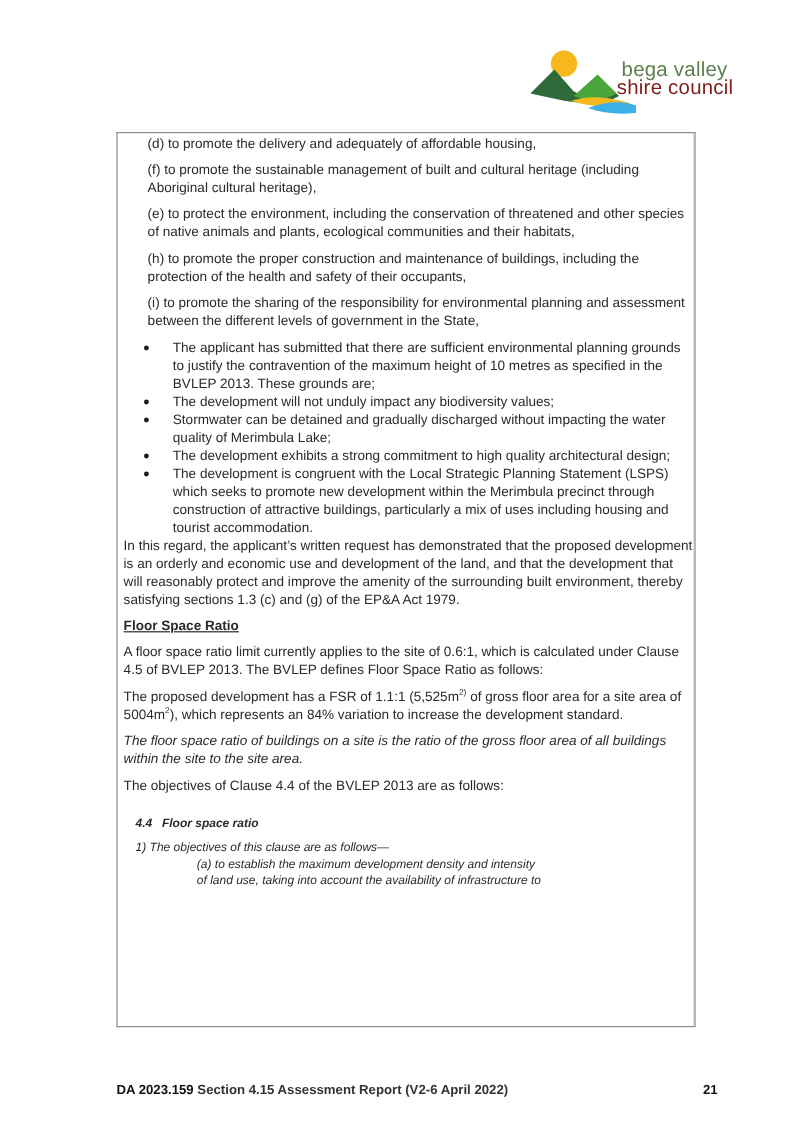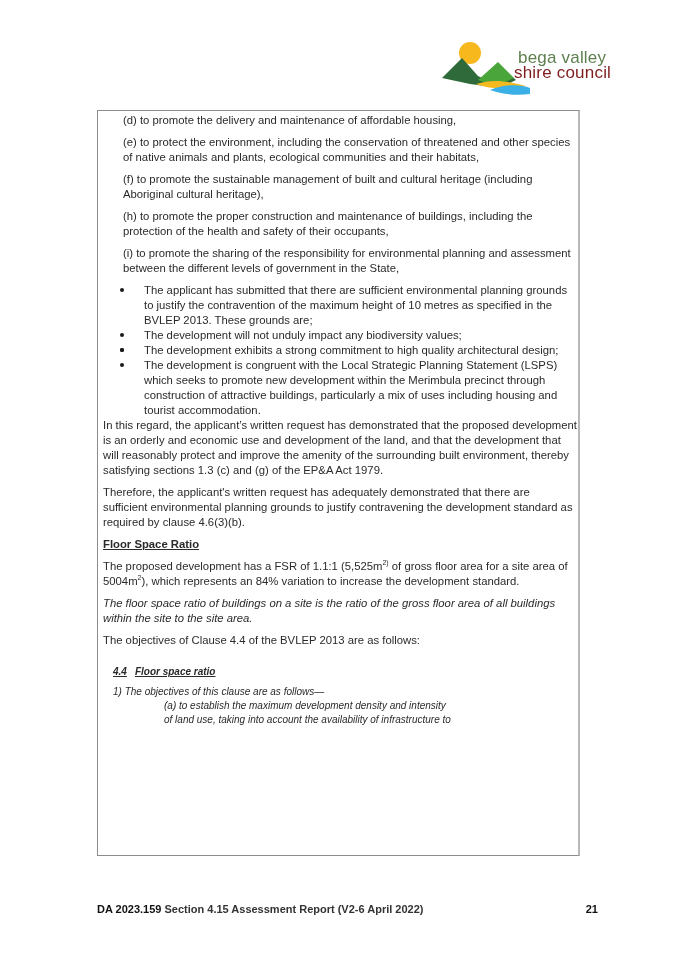--- a/index.html
+++ b/index.html
@@ -23,21 +23,21 @@
   .obj { margin: 0 0 7px 20px; }
   .obj:first-child { margin-top: 1px; }
   ul.bullets { list-style: none; padding: 0; margin: 1px 0 0 0; }
   ul.bullets li { position: relative; padding-left: 41px; margin: 0; }
   ul.bullets li .dot {
     position: absolute; left: 17px; top: 5px; width: 4px; height: 4px; border-radius: 50%; background: #1a1a1a;
   }
   p { margin: 0 0 7px 0; }
   .heading { font-weight: bold; text-decoration: underline; margin-bottom: 7px; }
   .italic { font-style: italic; }
-  .clause-title { font-style: italic; font-weight: bold; font-size: 10px; margin: 16px 0 6px 10px; text-decoration: underline; }
+  .clause-title { font-style: italic; font-weight: bold; font-size: 10px; margin: 16px 0 6px 10px; }
   .clause-title .num { margin-right: 8px; }
   .clause-line { font-style: italic; font-size: 10px; line-height: 14px; margin-left: 10px; }
   .clause-sub { font-style: italic; font-size: 10px; line-height: 14px; margin-left: 61px; }
   sup { font-size: 7px; line-height: 0; }
 
   .footer {
     position: absolute; left: 97px; top: 903px; width: 501px; font-size: 11px; font-weight: bold;
     color: #111;
   }
   .footer .ref { color: #111; }
@@ -55,38 +55,38 @@
     <path d="M36 48 C55 42 70 46 86 50 C70 53 52 54 36 48 Z" fill="#f3b91e"></path>
     <path d="M50 54 C65 48 80 48 90 52 L90 58 C75 60 62 58 50 54 Z" fill="#3ab0e6"></path>
   </svg>
   <span class="t1">bega valley</span>
   <span class="t2">shire council</span>
 </div>
 
 <div class="frame"></div>
 
 <div class="content">
-  <div class="obj">(d)  to promote the delivery and maintenance of affordable housing,</div>
+  <div class="obj">(d)  to promote the delivery and adequately of affordable housing,</div>
+  <div class="obj">(f) to promote the sustainable management of built and cultural heritage (including Aboriginal cultural heritage),</div>
   <div class="obj">(e) to protect the environment, including the conservation of threatened and other species of native animals and plants, ecological communities and their habitats,</div>
-  <div class="obj">(f) to promote the sustainable management of built and cultural heritage (including Aboriginal cultural heritage),</div>
   <div class="obj">(h) to promote the proper construction and maintenance of buildings, including the protection of the health and safety of their occupants,</div>
   <div class="obj">(i) to promote the sharing of the responsibility for environmental planning and assessment between the different levels of government in the State,</div>
 
   <ul class="bullets">
     <li><span class="dot"></span><span>The applicant has submitted that there are sufficient environmental planning grounds to justify the contravention of the maximum height of 10 metres as specified in the BVLEP 2013. These grounds are;</span></li>
     <li><span class="dot"></span><span>The development will not unduly impact any biodiversity values;</span></li>
-    <li><span class="dot"></span></li>
+    <li><span class="dot"></span><span>Stormwater can be detained and gradually discharged without impacting the water quality of Merimbula Lake;</span></li>
     <li><span class="dot"></span><span>The development exhibits a strong commitment to high quality architectural design;</span></li>
     <li><span class="dot"></span><span>The development is congruent with the Local Strategic Planning Statement (LSPS) which seeks to promote new development within the Merimbula precinct through construction of attractive buildings, particularly a mix of uses including housing and tourist accommodation.</span></li>
   </ul>
 
   <p>In this regard, the applicant’s written request has demonstrated that the proposed development is an orderly and economic use and development of the land, and that the development that will reasonably protect and improve the amenity of the surrounding built environment, thereby satisfying sections 1.3 (c) and (g) of the EP&amp;A Act 1979.</p>
-  <p>Therefore, the applicant's written request has adequately demonstrated that there are sufficient environmental planning grounds to justify contravening the development standard as required by clause 4.6(3)(b).</p>
 
   <p class="heading">Floor Space Ratio</p>
+  <p>A floor space ratio limit currently applies to the site of 0.6:1, which is calculated under Clause 4.5 of BVLEP 2013. The BVLEP defines Floor Space Ratio as follows:</p>
   <p><span>The proposed development has a FSR of 1.1:1 (5,525m</span><sup>2)</sup><span> of gross floor area for a site area of 5004m</span><sup>2</sup><span>), which represents an 84% variation to increase the development standard.</span></p>
   <p class="italic">The floor space ratio of buildings on a site is the ratio of the gross floor area of all buildings within the site to the site area.</p>
   <p>The objectives of Clause 4.4 of the BVLEP 2013 are as follows:</p>
 
   <div class="clause-title"><span class="num">4.4</span><span>Floor space ratio</span></div>
   <div class="clause-line">1) The objectives of this clause are as follows—</div>
   <div class="clause-sub">(a)  to establish the maximum development density and intensity</div>
   <div class="clause-sub">of land use, taking into account the availability of infrastructure to</div>
 </div>
 

